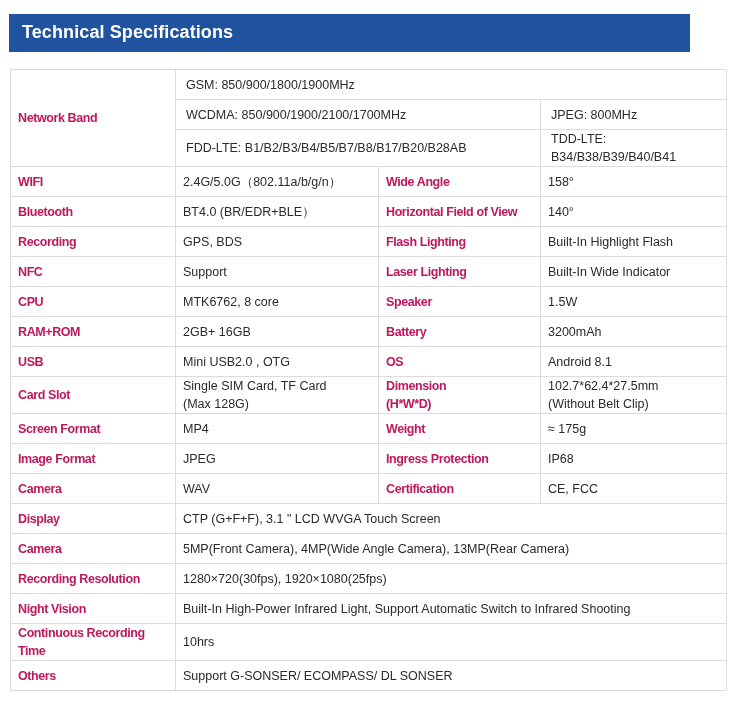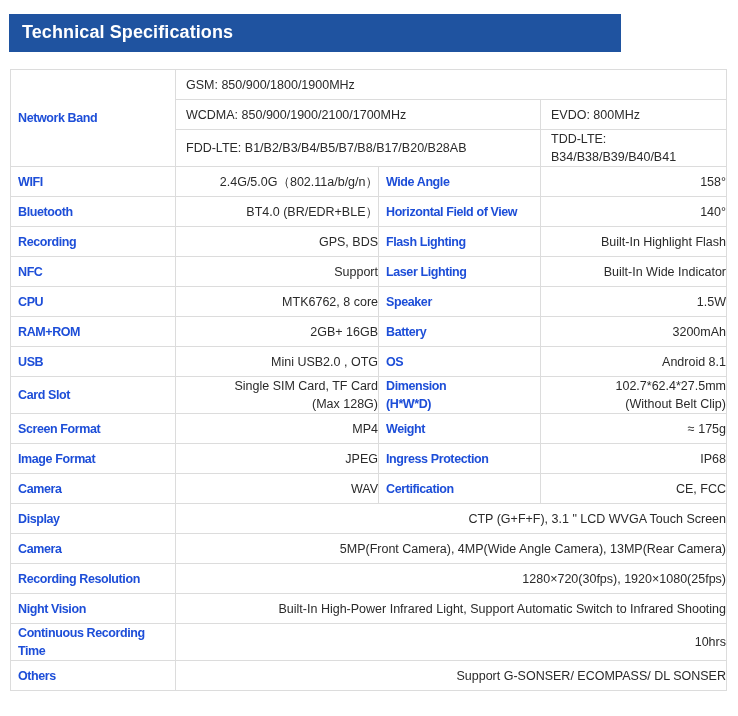--- a/index.html
+++ b/index.html
@@ -1,23 +1,23 @@
 <!DOCTYPE html>
 <html><head>
 <meta charset="utf-8">
 <style>
   html, body { margin: 0; padding: 0; background: #ffffff; }
   body { width: 738px; height: 716px; position: relative; font-family: "Liberation Sans", sans-serif; color: #222; overflow: hidden; }
-  .header { position: absolute; left: 9px; top: 14px; width: 612px; height: 38px; background: #1f53a0; }
+  .header { position: absolute; left: 9px; top: 14px; width: 681px; height: 38px; background: #1f53a0; }
   .header-title { position: absolute; left: 13px; top: 8px; font-size: 18px; font-weight: bold; color: #ffffff; letter-spacing: 0.1px; }
   table.specs { position: absolute; left: 10px; top: 69px; width: 716px; border-collapse: collapse; table-layout: fixed; font-size: 12.5px; }
   table.specs td { border: 1px solid #dcdcdc; padding: 0 0 0 7px; height: 29px; vertical-align: middle; line-height: 18px; }
-  td.lbl { font-weight: bold; letter-spacing: -0.4px; color: #1d4ed8; }
+  td.lbl { font-weight: bold; letter-spacing: -0.4px; color: #be185d; }
   td.val { color: #2a2a2a; }
-  td.val2 { padding-left: 10px; text-align: right; }
+  td.val2 { padding-left: 10px; }
   .tall td { height: 59px; }
   .nb td.val { padding-left: 10px; }
 </style>
 </head>
 <body>
 
 <div class="header">
   <div class="header-title">Technical Specifications</div>
 </div>
 
@@ -28,21 +28,21 @@
       <col style="width:162px">
       <col style="width:186px">
   </colgroup>
   <tbody>
     <tr class="nb">
       <td class="lbl" rowspan="3">Network Band</td>
       <td class="val" colspan="3">GSM: 850/900/1800/1900MHz</td>
     </tr>
     <tr class="nb">
       <td class="val" colspan="2">WCDMA: 850/900/1900/2100/1700MHz</td>
-      <td class="val">EVDO: 800MHz</td>
+      <td class="val">JPEG: 800MHz</td>
     </tr>
     <tr class="nb">
       <td class="val" colspan="2">FDD-LTE: B1/B2/B3/B4/B5/B7/B8/B17/B20/B28AB</td>
       <td class="val">TDD-LTE: B34/B38/B39/B40/B41</td>
     </tr>
 
     <tr>
       <td class="lbl">WIFI</td>
       <td class="val val2">2.4G/5.0G（802.11a/b/g/n）</td>
       <td class="lbl">Wide Angle</td>

